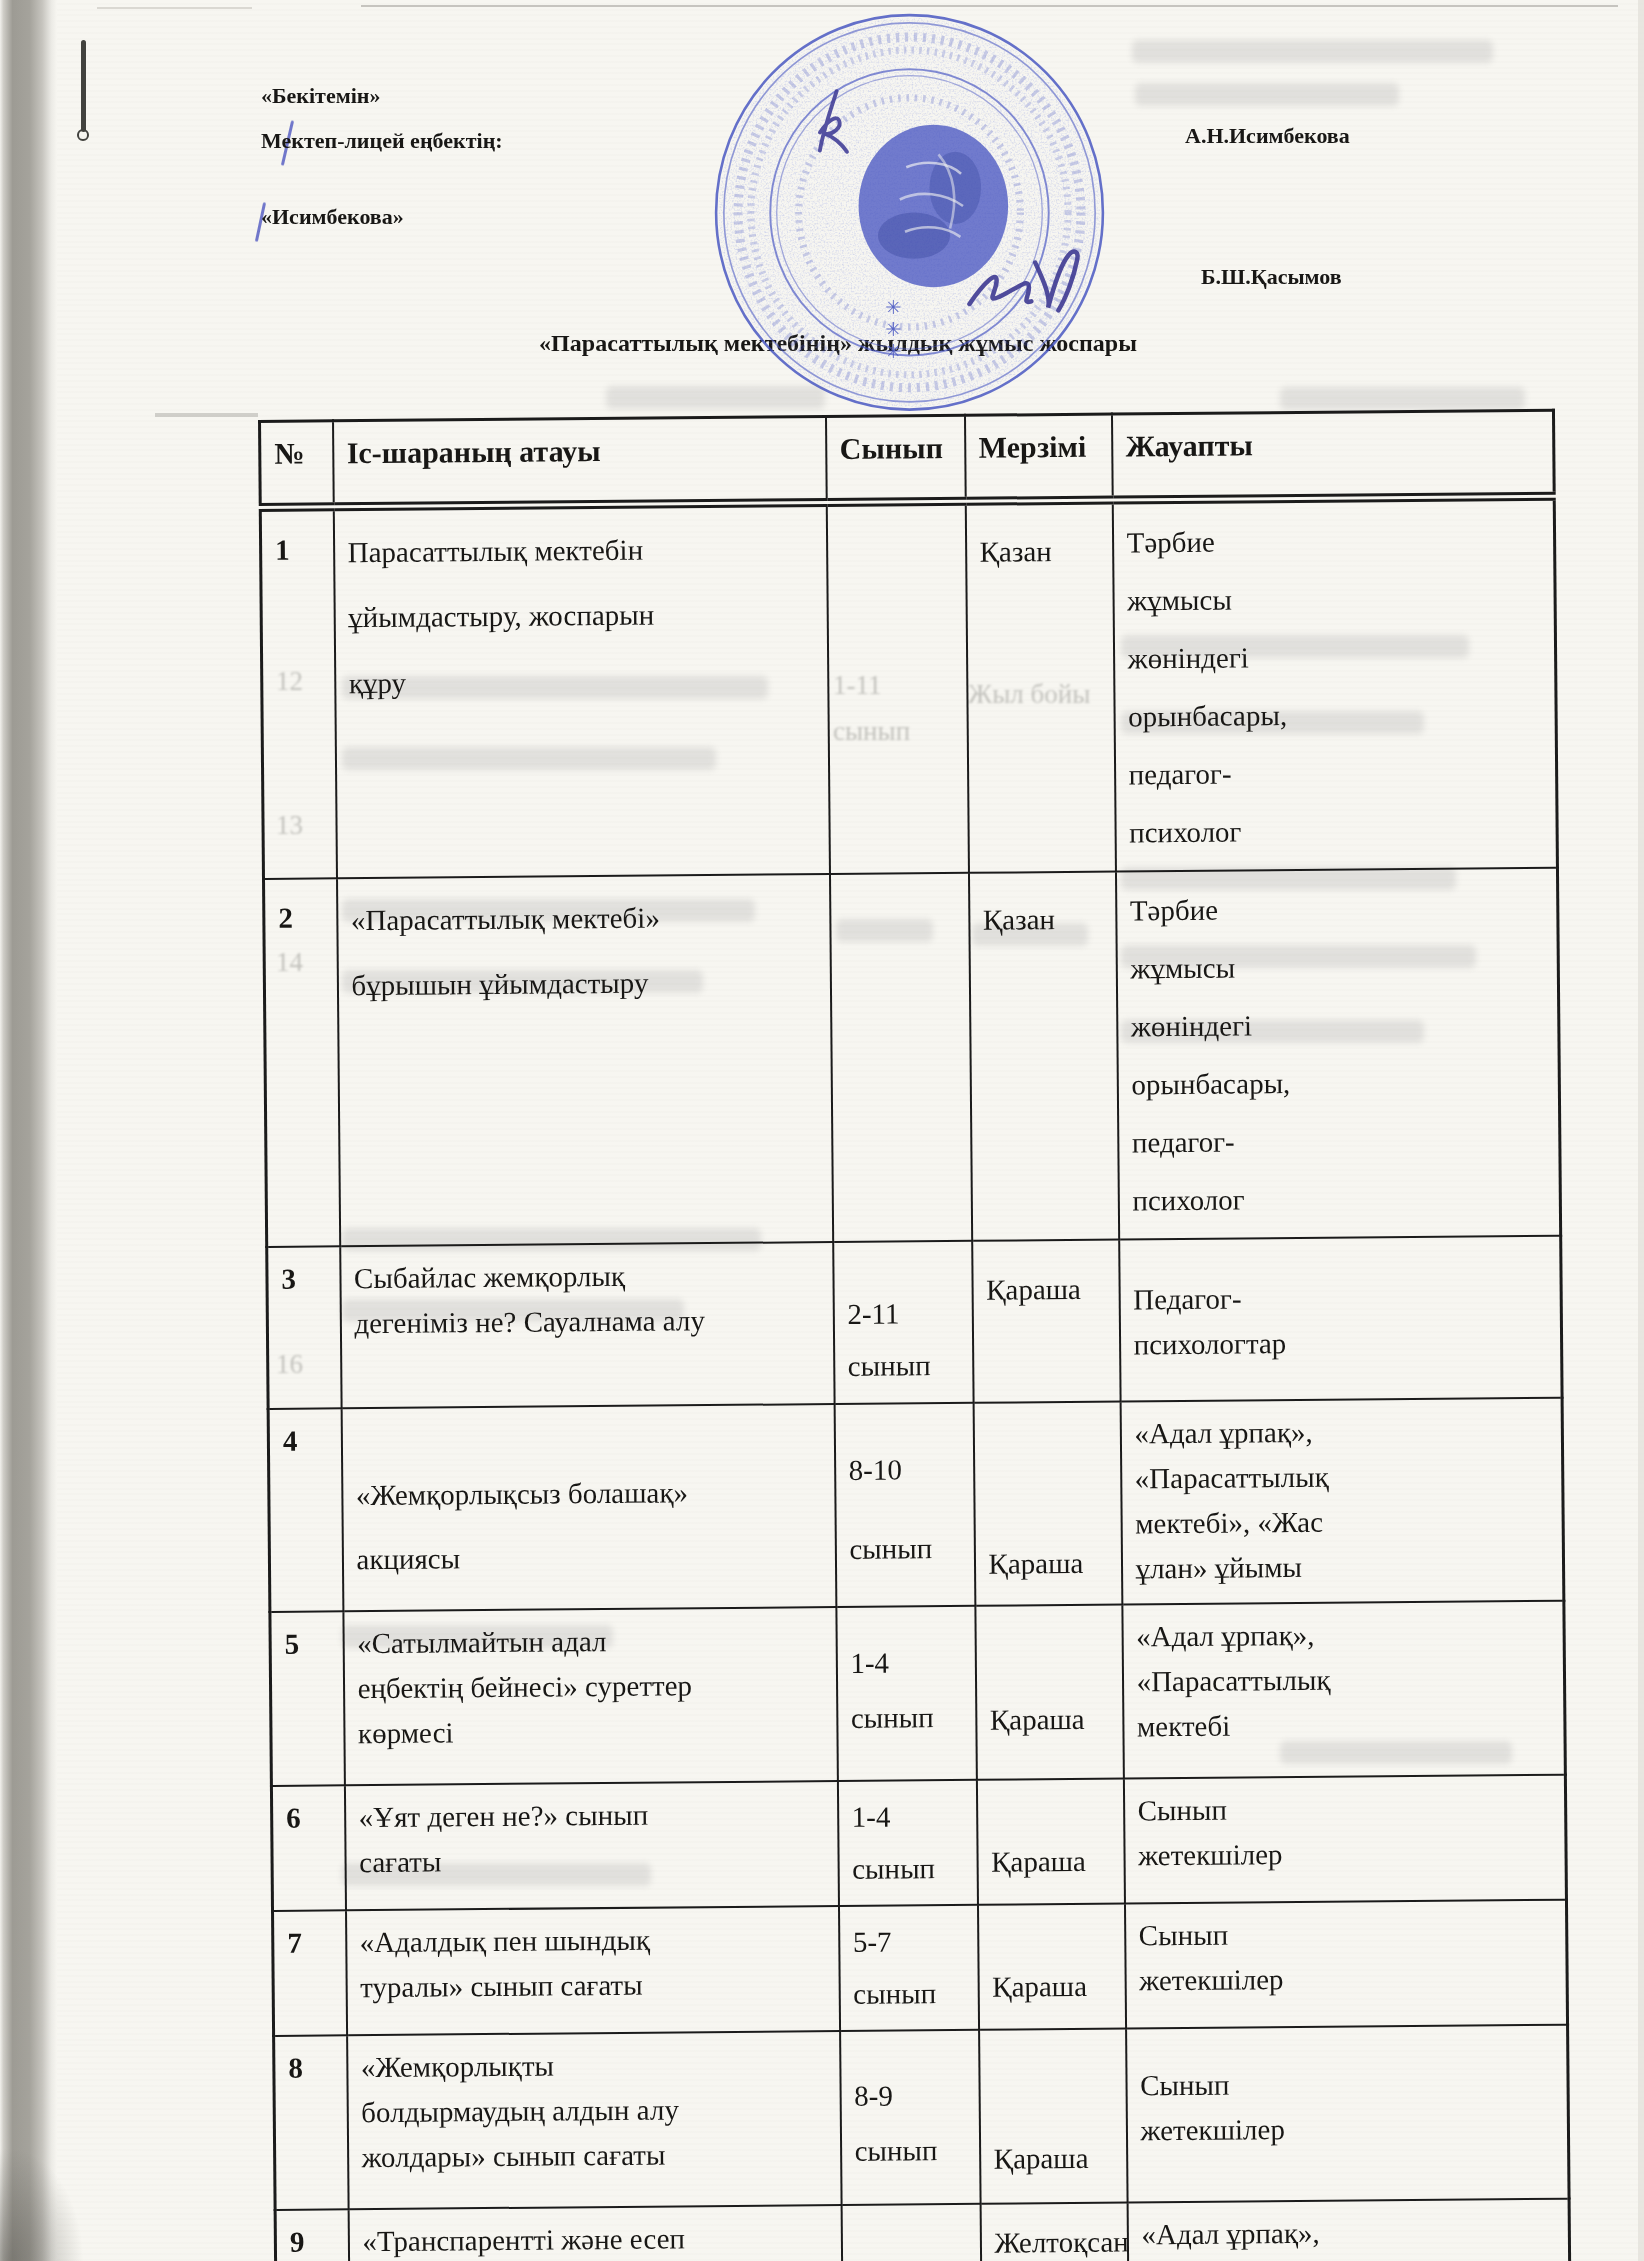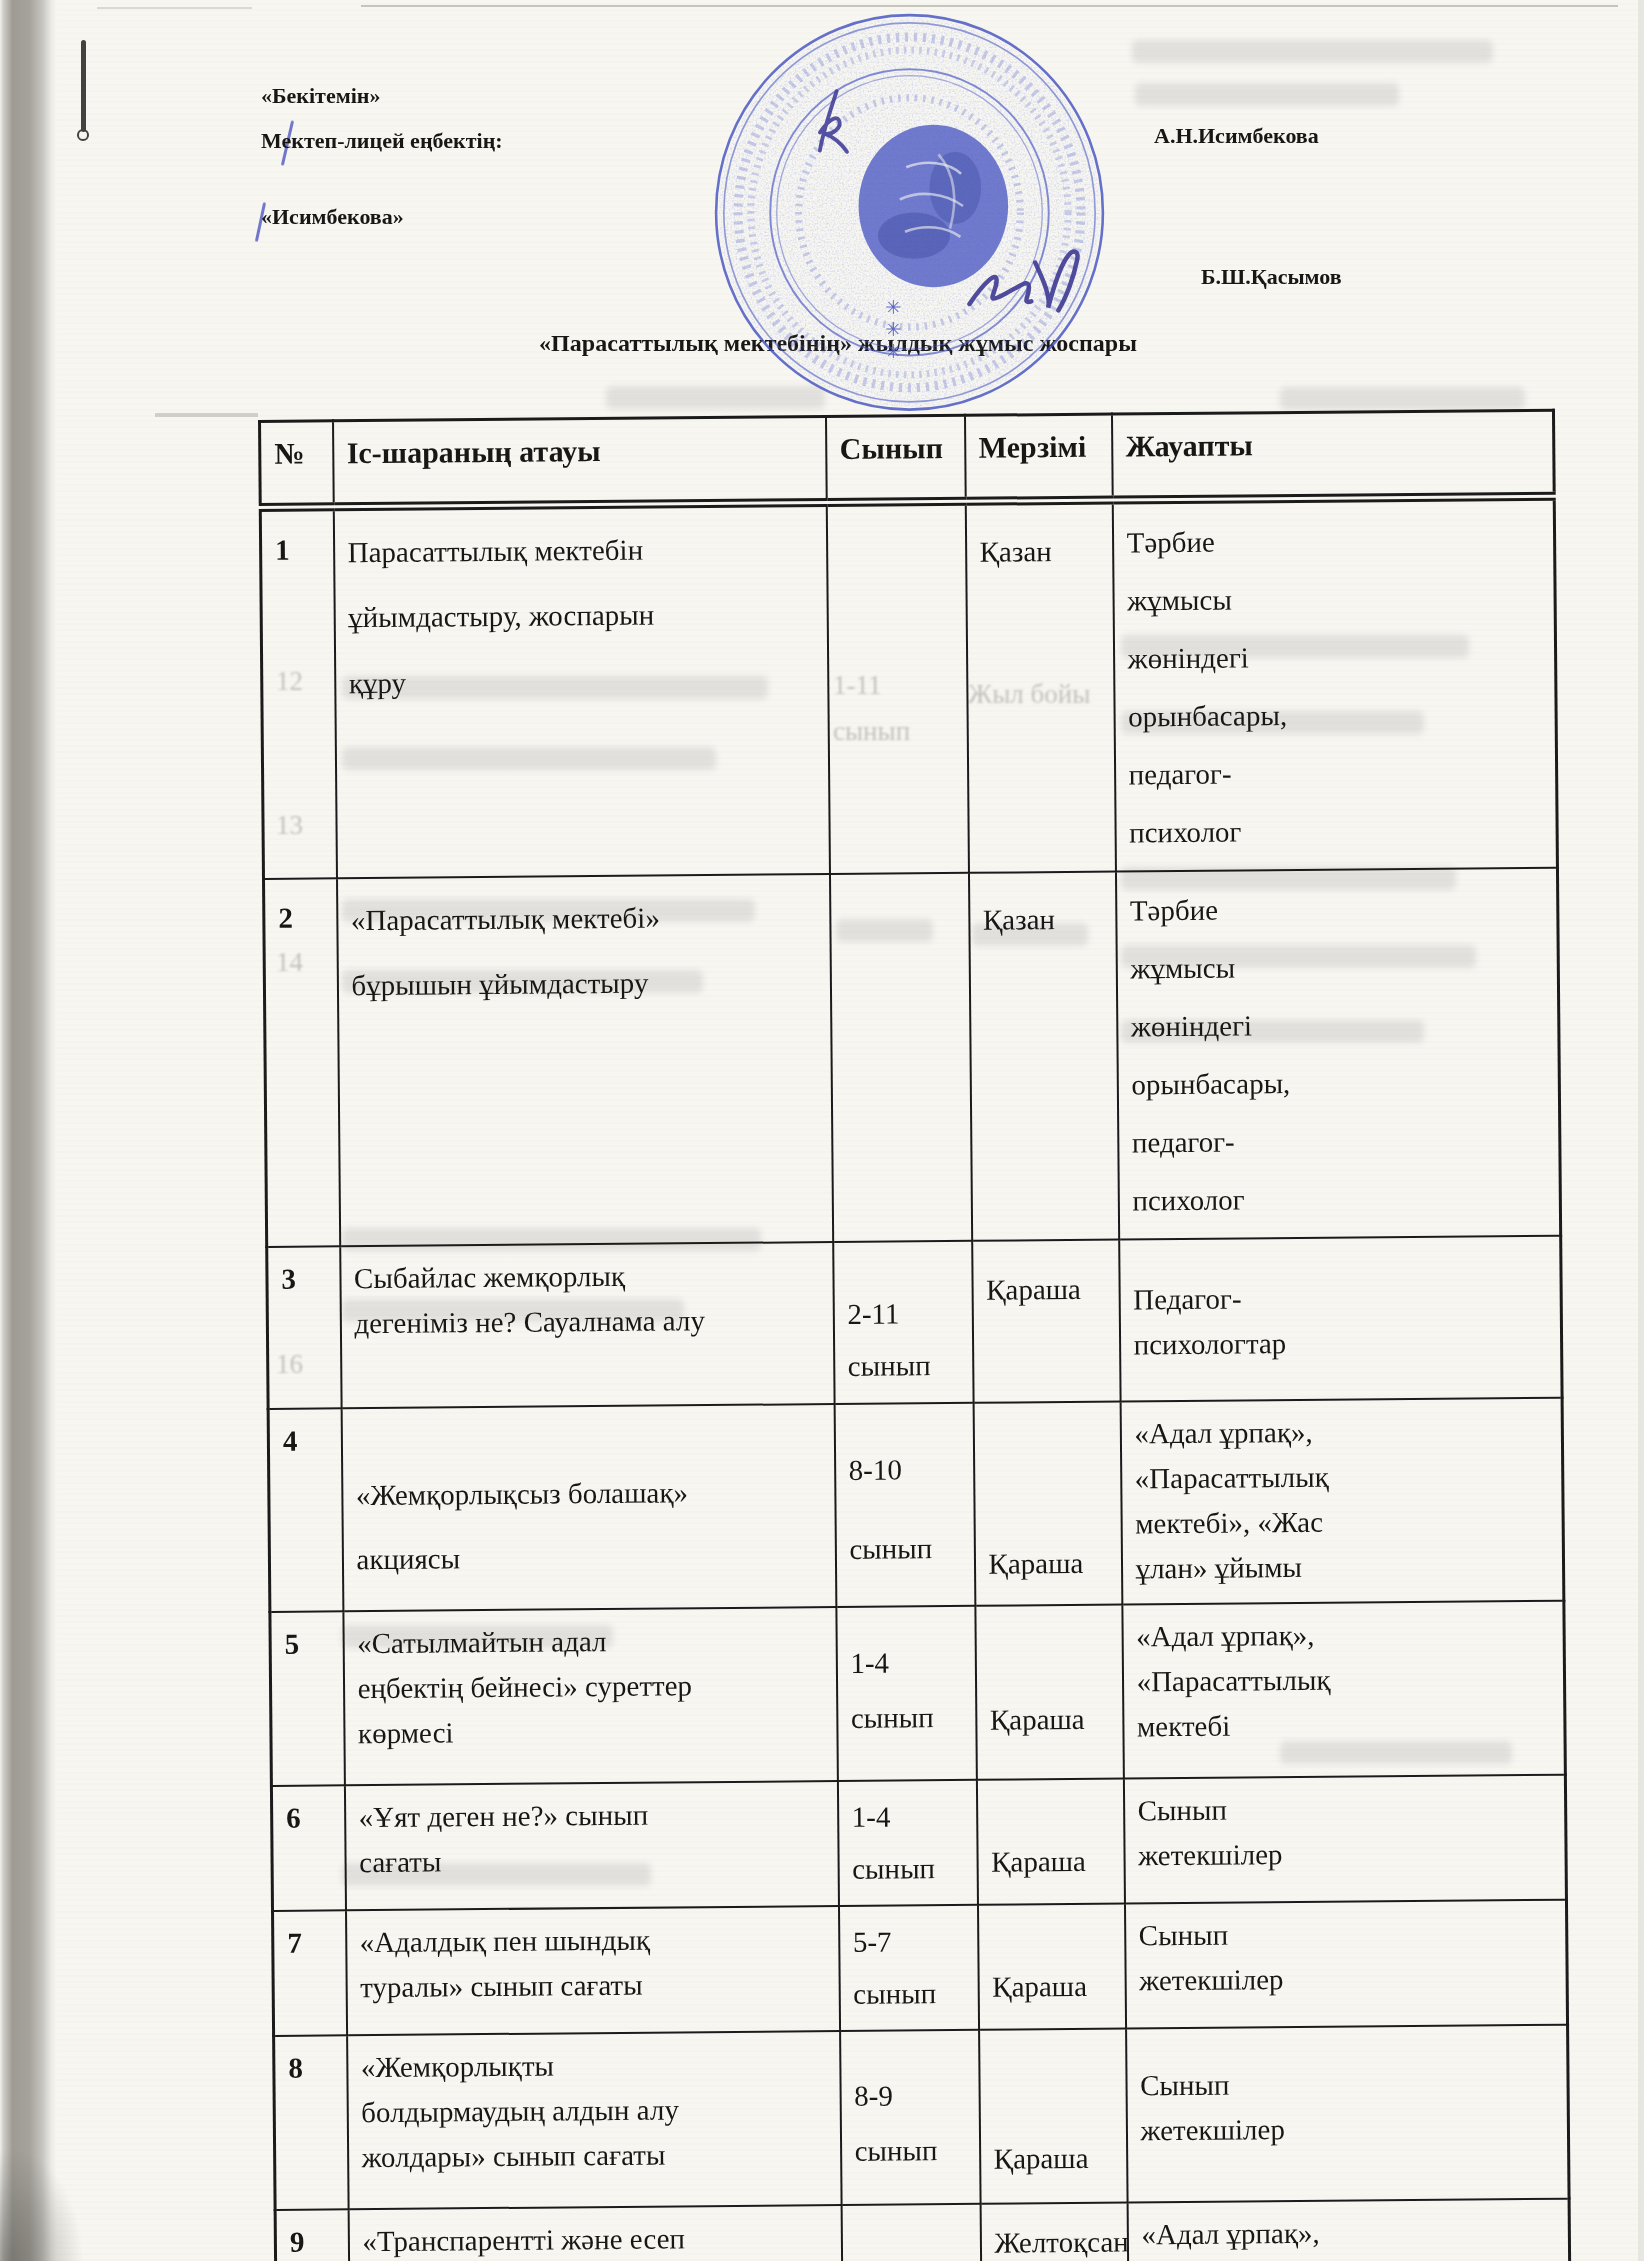--- a/index.html
+++ b/index.html
@@ -36,21 +36,21 @@
   .ghost{z-index:1;}
   .gb{position:absolute;height:23px;background:#56565c;opacity:.13;filter:blur(3.2px);border-radius:5.8px;}
   .gt{position:absolute;color:#90908b;opacity:.5;filter:blur(1.2px);font-size:27px;line-height:1.7;}
   .gline{position:absolute;background:#8a8984;opacity:.35;filter:blur(0.6px);}
 
   
   .content{z-index:2;}
   .appr{font-weight:bold;font-size:22px;white-space:nowrap;}
   .approve-label{left:261px;top:83px;}
   .approve-role{left:261px;top:128px;}
-  .approve-name{left:1154px;top:123px;}
+  .approve-name{left:1185px;top:123px;}
   .agree-label{left:261px;top:204px;}
   .agree-role{left:261px;top:249px;}
   .agree-name{left:1201px;top:264px;}
   .doc-title{left:193px;top:330px;width:1290px;text-align:center;font-weight:bold;font-size:24px;white-space:nowrap;}
 
   
   .stamp{left:700px;top:6.4px;z-index:3;opacity:.95;}
 
   
   .tablewrap{left:258px;top:420px;z-index:2;transform:rotate(-0.5deg);transform-origin:0 0;}

